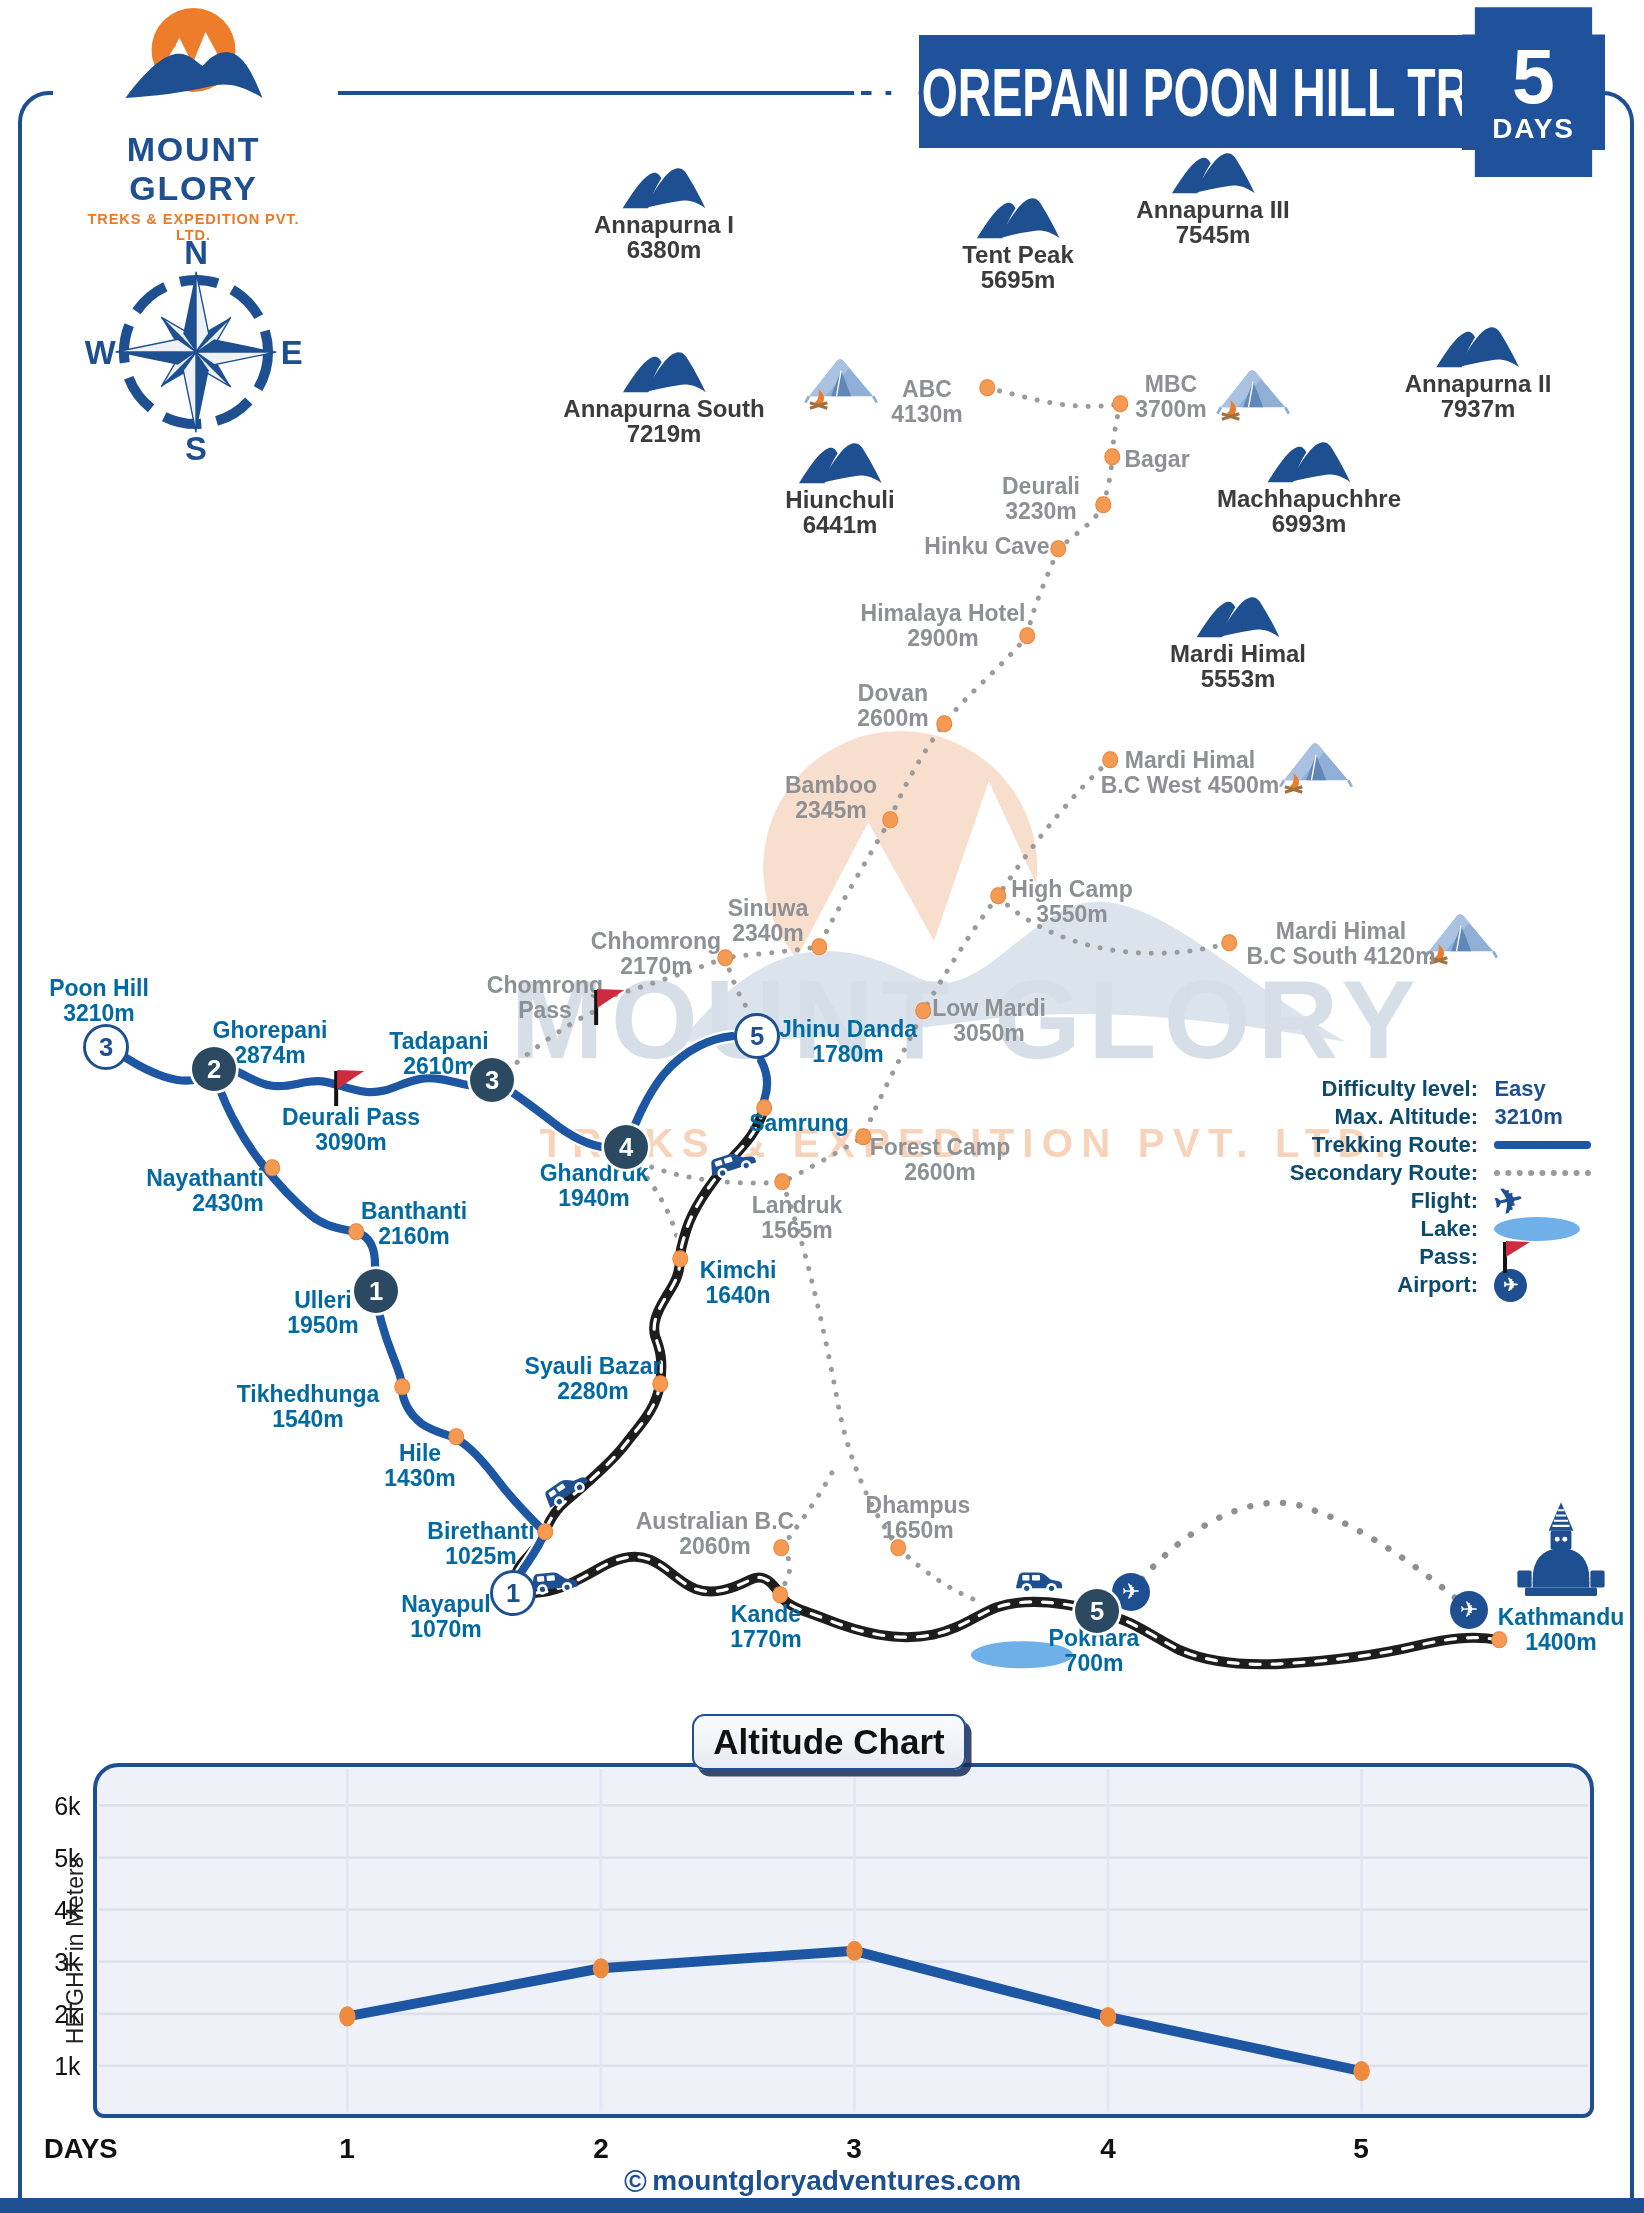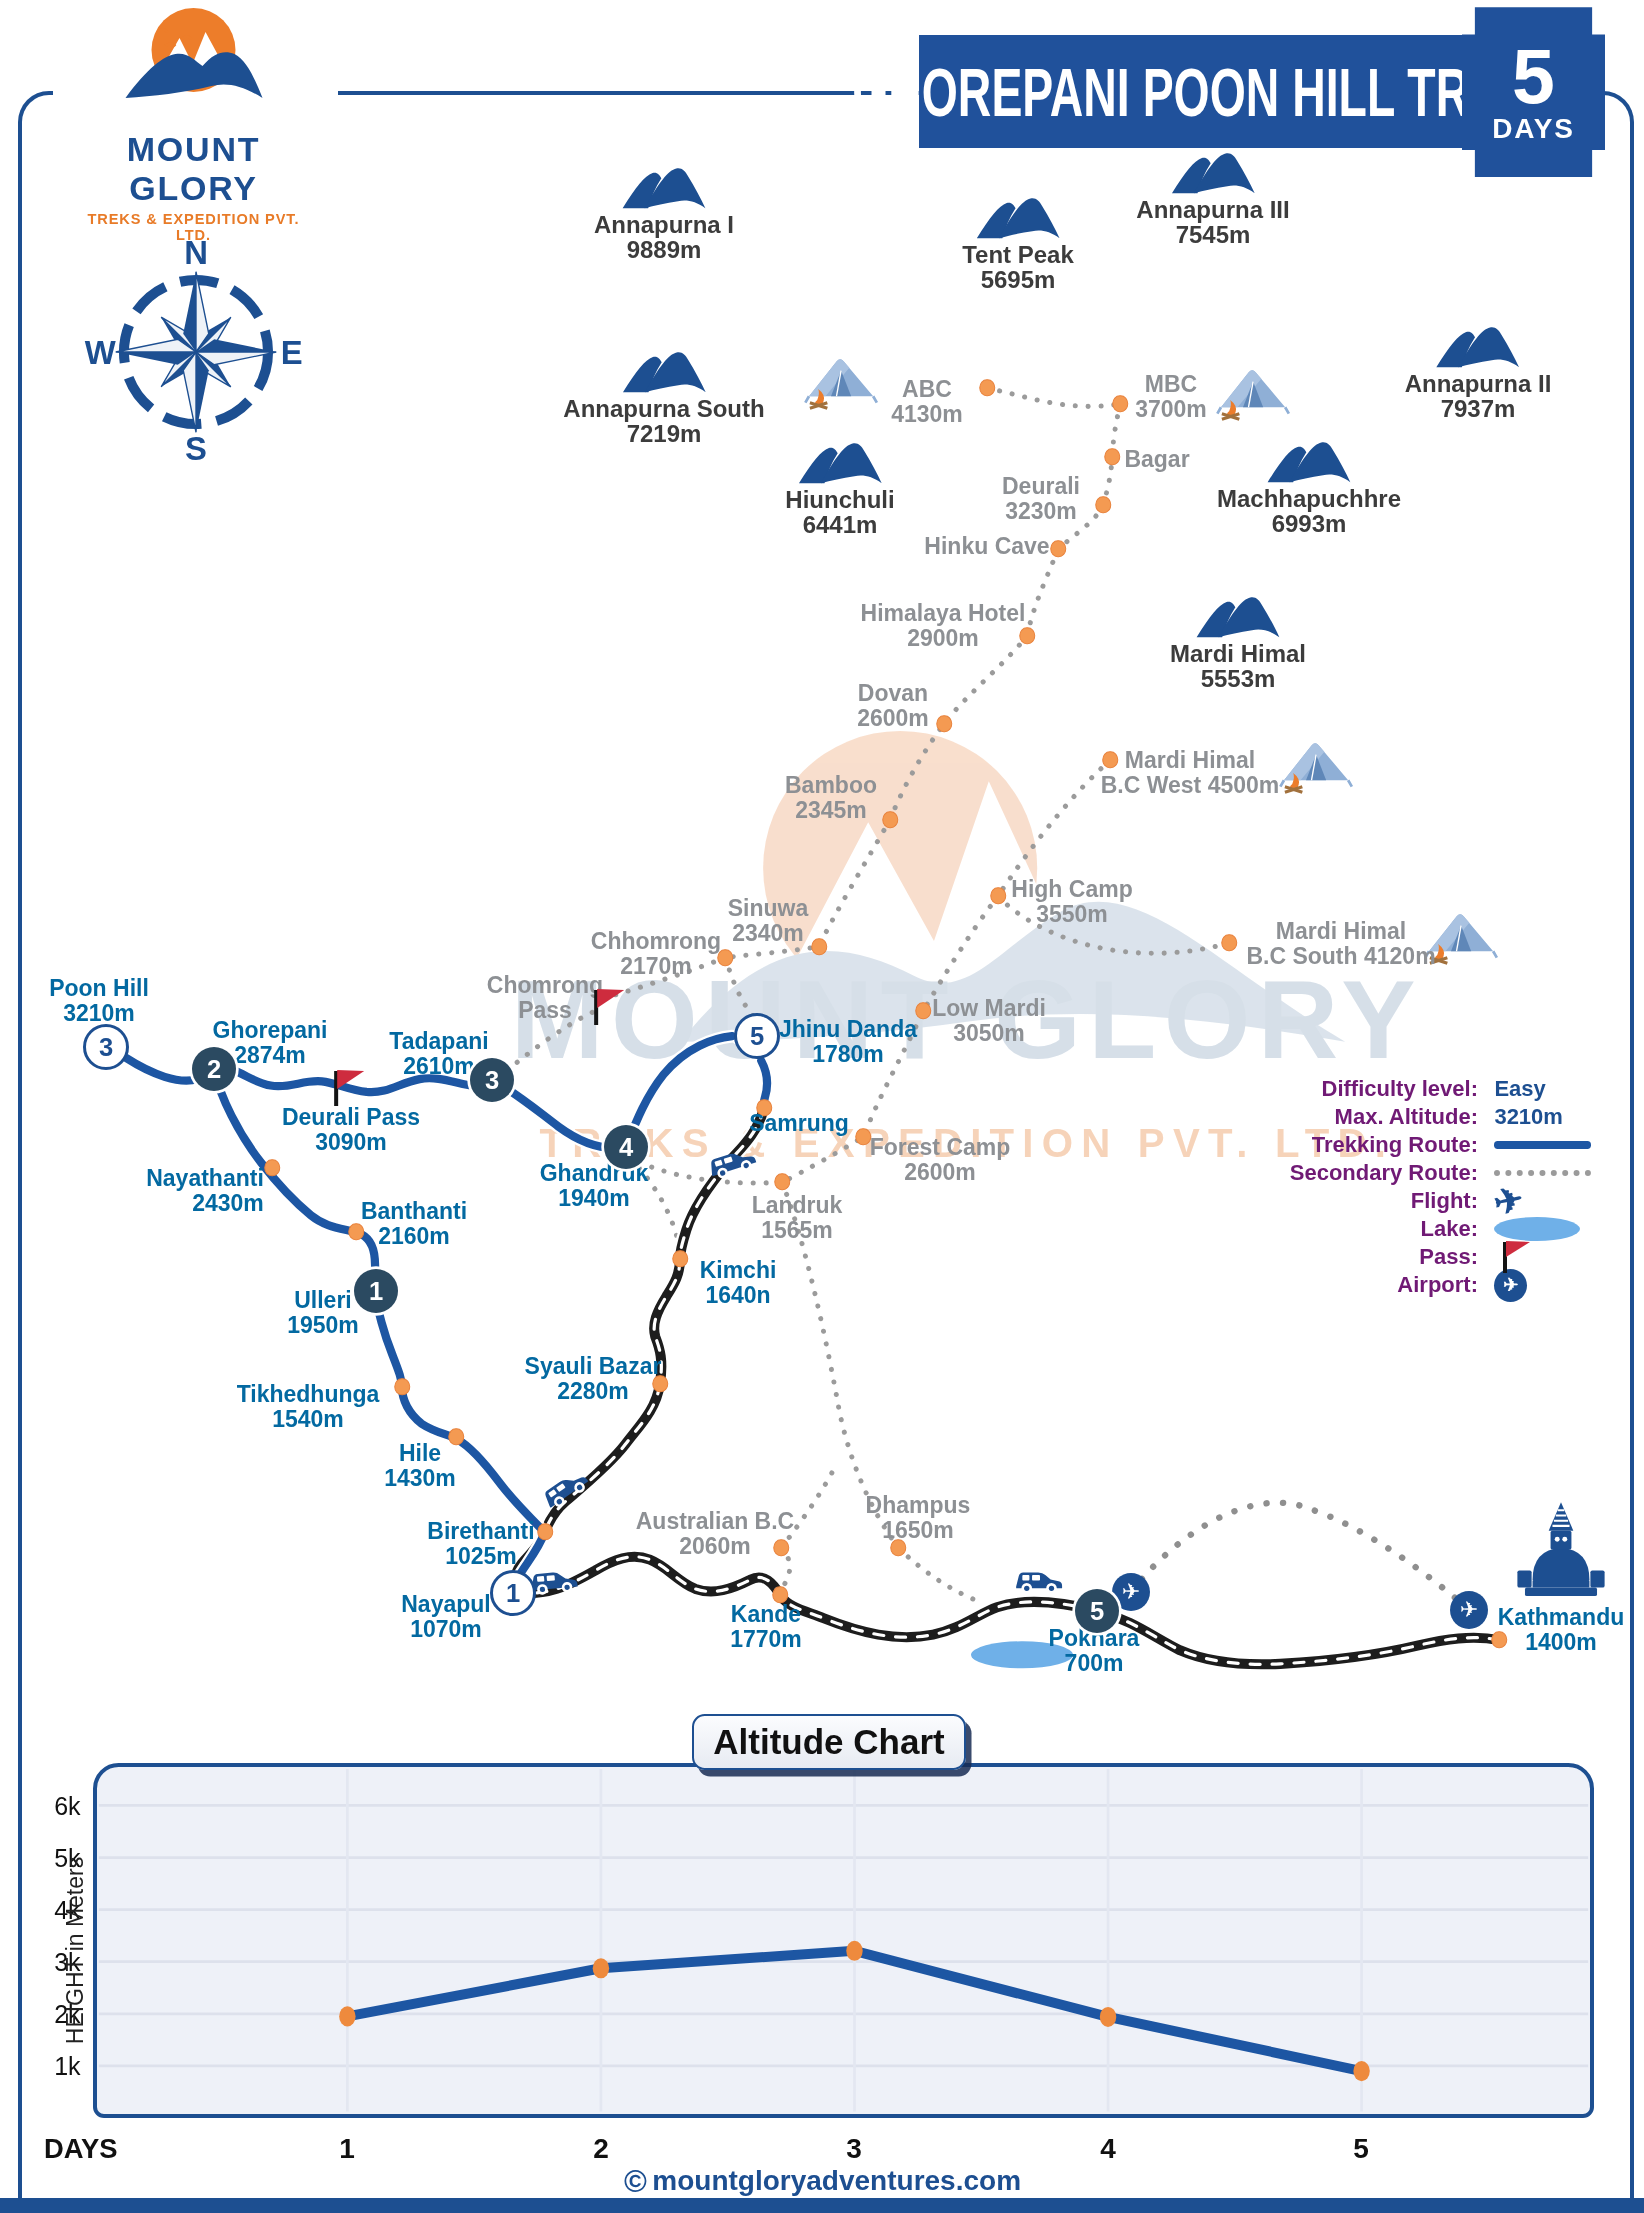--- a/index.html
+++ b/index.html
@@ -41,21 +41,21 @@
   .flagpin{position:absolute;width:3.7px;height:35px;background:#141414;transform:translate(-50%,-100%);}
   .flagpin:after{content:"";position:absolute;left:2.7px;top:-0.9px;width:0;height:0;
                  border-left:27.4px solid #ce2c3e;border-top:0.9px solid transparent;border-bottom:18.3px solid transparent;}
   .airport{position:absolute;width:38px;height:38px;border-radius:50%;background:#1d4f91;color:#fff;
            display:flex;align-items:center;justify-content:center;font-size:22px;transform:translate(-50%,-50%);}
   .lake{position:absolute;width:102px;height:27.4px;border-radius:50%;background:#6fb0e8;transform:translate(-50%,-50%);}
   .stupa{position:absolute;transform:translate(-50%,-50%);}
   
   .legend{position:absolute;left:1215px;top:1075px;width:393px;}
   .lg-row{display:flex;align-items:center;height:28px;}
-  .lg-label{width:263px;text-align:right;color:#701a75;font-size:22px;font-weight:700;}
+  .lg-label{width:263px;text-align:right;color:#0c4a6e;font-size:22px;font-weight:700;}
   .lg-val{margin-left:16.4px;color:#1d4f91;font-size:22px;font-weight:700;display:flex;align-items:center;}
   .lg-bar{width:97px;height:8.2px;background:#1d56a3;border-radius:3.7px;}
   .lg-dots{width:97px;border-top:6.4px dotted #9b9b9b;}
   .lg-plane{font-size:35px;color:#1d4f91;transform:rotate(-12deg);line-height:18.3px;}
   .lg-lake{width:86px;height:24px;border-radius:50%;background:#6fb0e8;}
   .lg-flag{position:relative;width:3.7px;height:31px;background:#141414;margin-left:9.1px;}
   .lg-flag:after{content:"";position:absolute;left:2.7px;top:-0.9px;border-left:24px solid #ce2c3e;border-top:0.9px solid transparent;border-bottom:15.5px solid transparent;}
   .lg-airport{width:33px;height:33px;border-radius:50%;background:#1d4f91;color:#fff;display:flex;align-items:center;justify-content:center;font-size:18.3px;}
   
   .chart-box{position:absolute;left:93px;top:1763px;width:1501px;height:355px;background:#eef1f8;
@@ -322,21 +322,21 @@
     </svg>
 </div>
 
 <div style="position:absolute;z-index:2">
 
 <div class="pt mountain" style="left: 664px; top: 213px;">
     <svg width="88" height="46" viewBox="0 0 100 52">
         <use href="#mtn"></use>
       </svg>
     <div>Annapurna I</div>
-    <div>9889m</div>
+    <div>6380m</div>
   </div>
     <div class="pt mountain" style="left: 1018px; top: 243px;">
     <svg width="88" height="46" viewBox="0 0 100 52">
         <use href="#mtn"></use>
       </svg>
     <div>Tent Peak</div>
     <div>5695m</div>
   </div>
     <div class="pt mountain" style="left: 1213px; top: 198px;">
     <svg width="88" height="46" viewBox="0 0 100 52">

